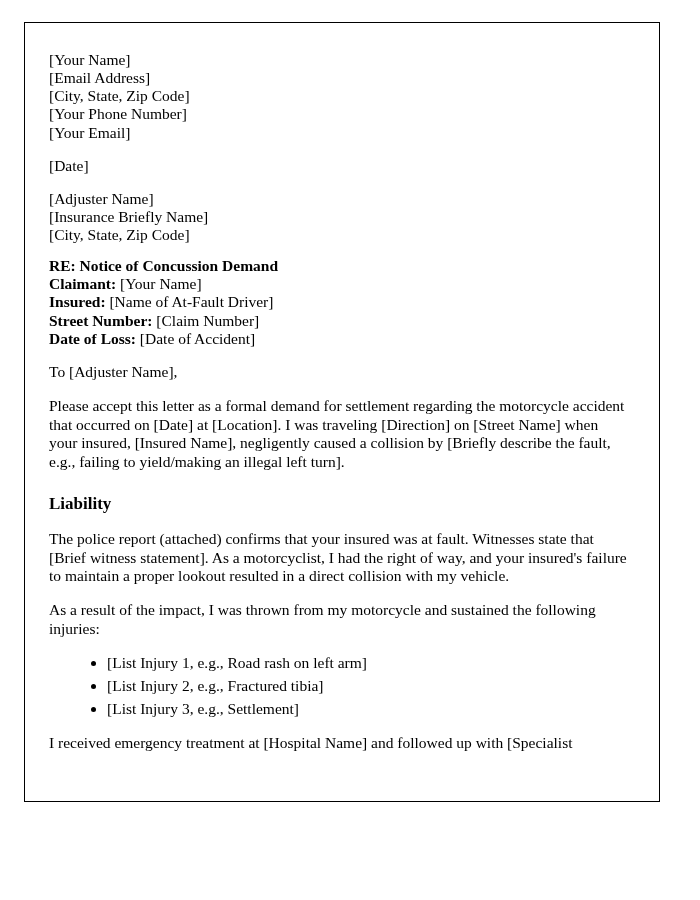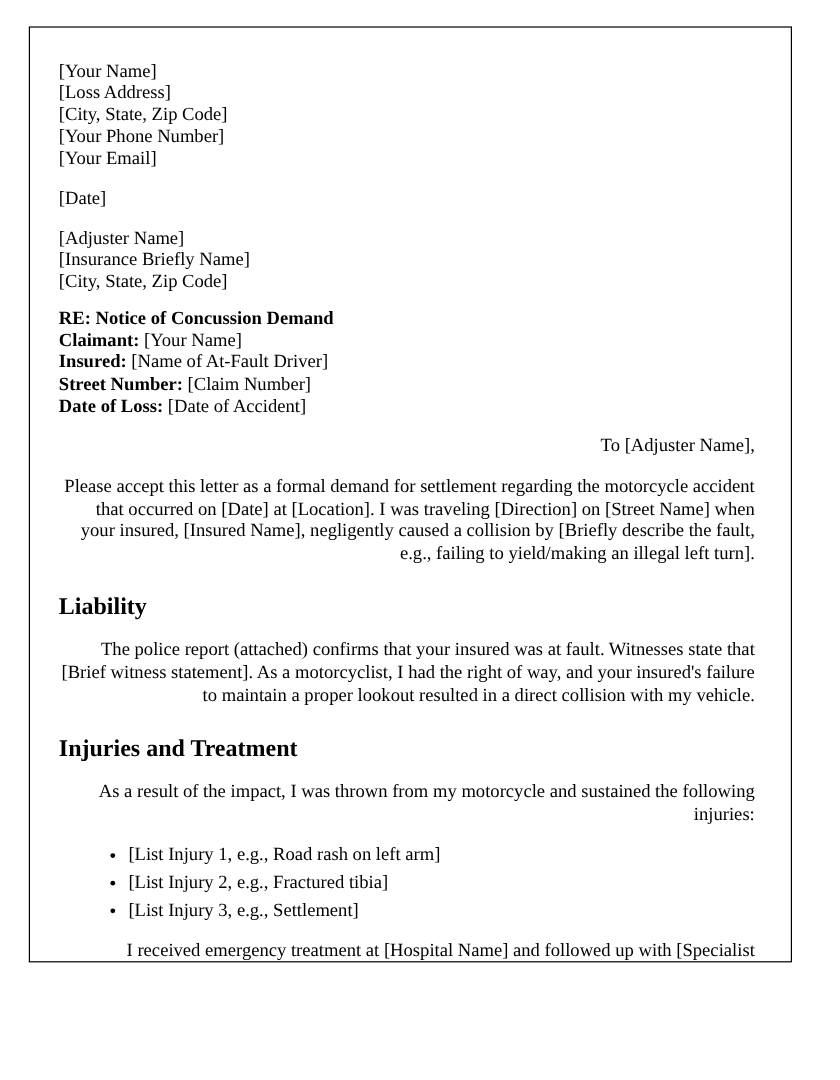--- a/index.html
+++ b/index.html
@@ -47,25 +47,25 @@
     height: 13px;
   }
   .re-block div {
     font-weight: bold;
   }
   .re-block .val {
     font-weight: normal;
   }
   .para {
     margin-top: 15px;
-    text-align: right;
+    text-align: left;
     line-height: 1.22;
   }
   h2.section {
-    font-size: 20px;
+    font-size: 17px;
     font-weight: bold;
     margin: 22px 0 0 0;
     line-height: 1.2;
   }
   ul.injuries {
     margin: 14px 0 0 0;
     padding-left: 42px;
     line-height: 1.35;
   }
   ul.injuries li {
@@ -77,21 +77,21 @@
 </style>
 </head>
 <body>
 
 <div class="page">
   <div class="sheet">
     <div class="content">
 
       <div>
         <div class="addr-line">[Your Name]</div>
-        <div class="addr-line">[Loss Address]</div>
+        <div class="addr-line">[Email Address]</div>
         <div class="addr-line">[City, State, Zip Code]</div>
         <div class="addr-line">[Your Phone Number]</div>
         <div class="addr-line">[Your Email]</div>
       </div>
 
       <div class="blank"></div>
 
       <div class="addr-line">[Date]</div>
 
       <div class="blank"></div>
@@ -112,21 +112,20 @@
         <div><span>Date of Loss:</span> <span class="val">[Date of Accident]</span></div>
       </div>
 
       <div class="para">To [Adjuster Name],</div>
 
       <div class="para">Please accept this letter as a formal demand for settlement regarding the motorcycle accident that occurred on [Date] at [Location]. I was traveling [Direction] on [Street Name] when your insured, [Insured Name], negligently caused a collision by [Briefly describe the fault, e.g., failing to yield/making an illegal left turn].</div>
 
       <h2 class="section">Liability</h2>
       <div class="para">The police report (attached) confirms that your insured was at fault. Witnesses state that [Brief witness statement]. As a motorcyclist, I had the right of way, and your insured's failure to maintain a proper lookout resulted in a direct collision with my vehicle.</div>
 
-      <h2 class="section">Injuries and Treatment</h2>
       <div class="para">As a result of the impact, I was thrown from my motorcycle and sustained the following injuries:</div>
 
       <ul class="injuries">
         <li>[List Injury 1, e.g., Road rash on left arm]</li>
         <li>[List Injury 2, e.g., Fractured tibia]</li>
         <li>[List Injury 3, e.g., Settlement]</li>
       </ul>
 
       <div class="para cut">I received emergency treatment at [Hospital Name] and followed up with [Specialist</div>
 

